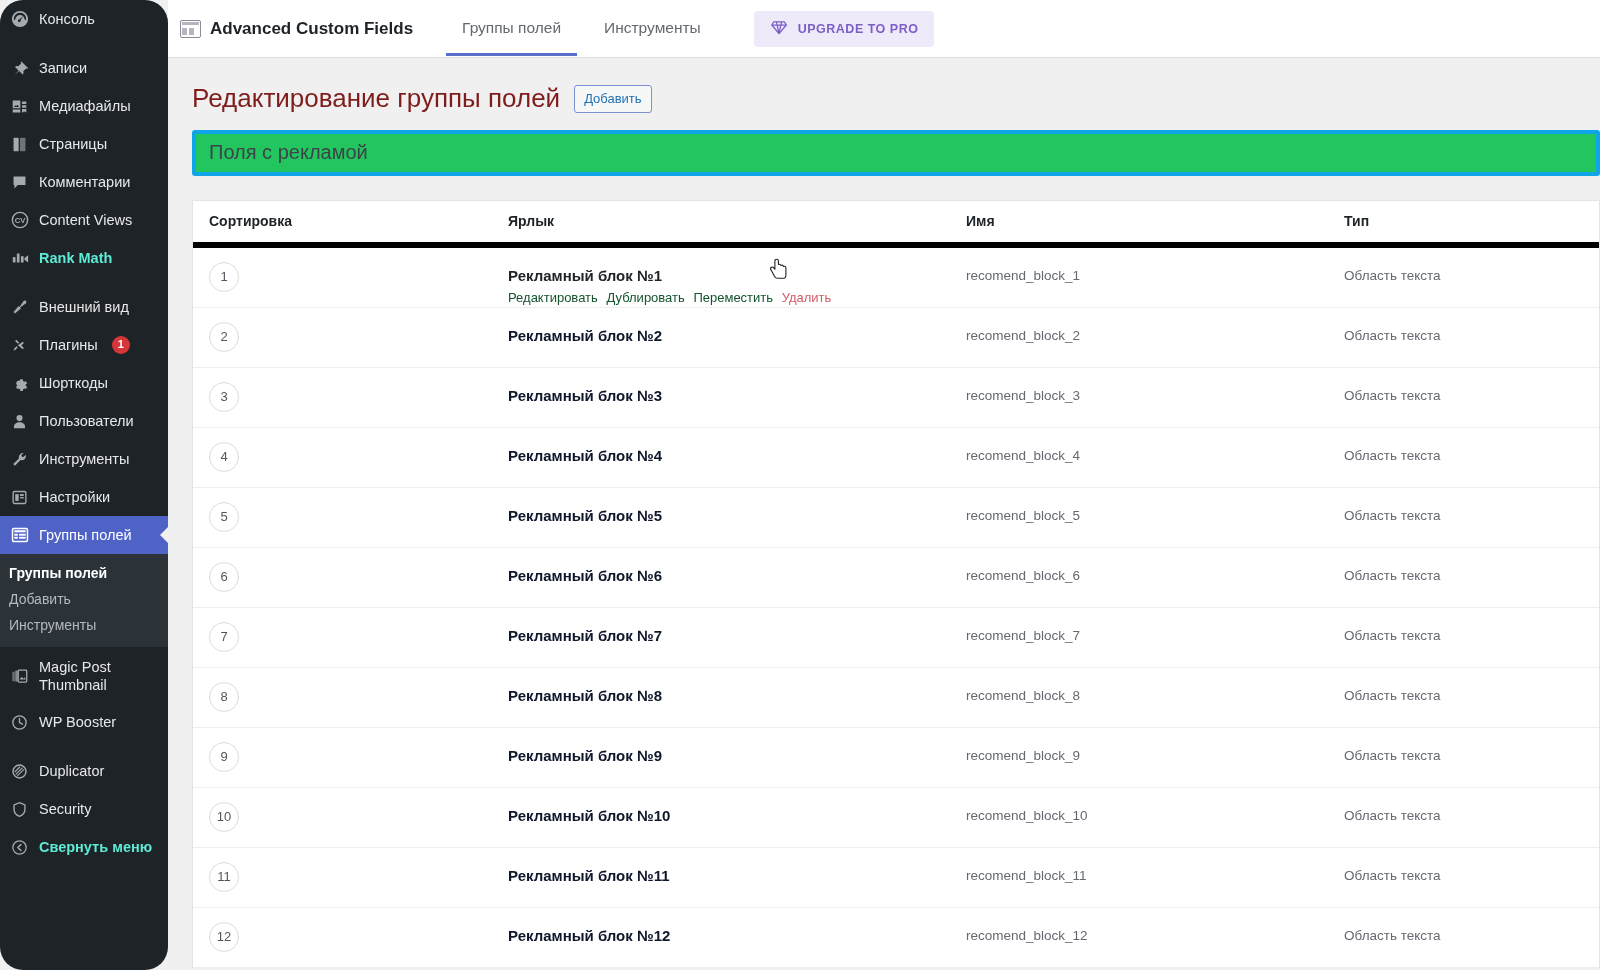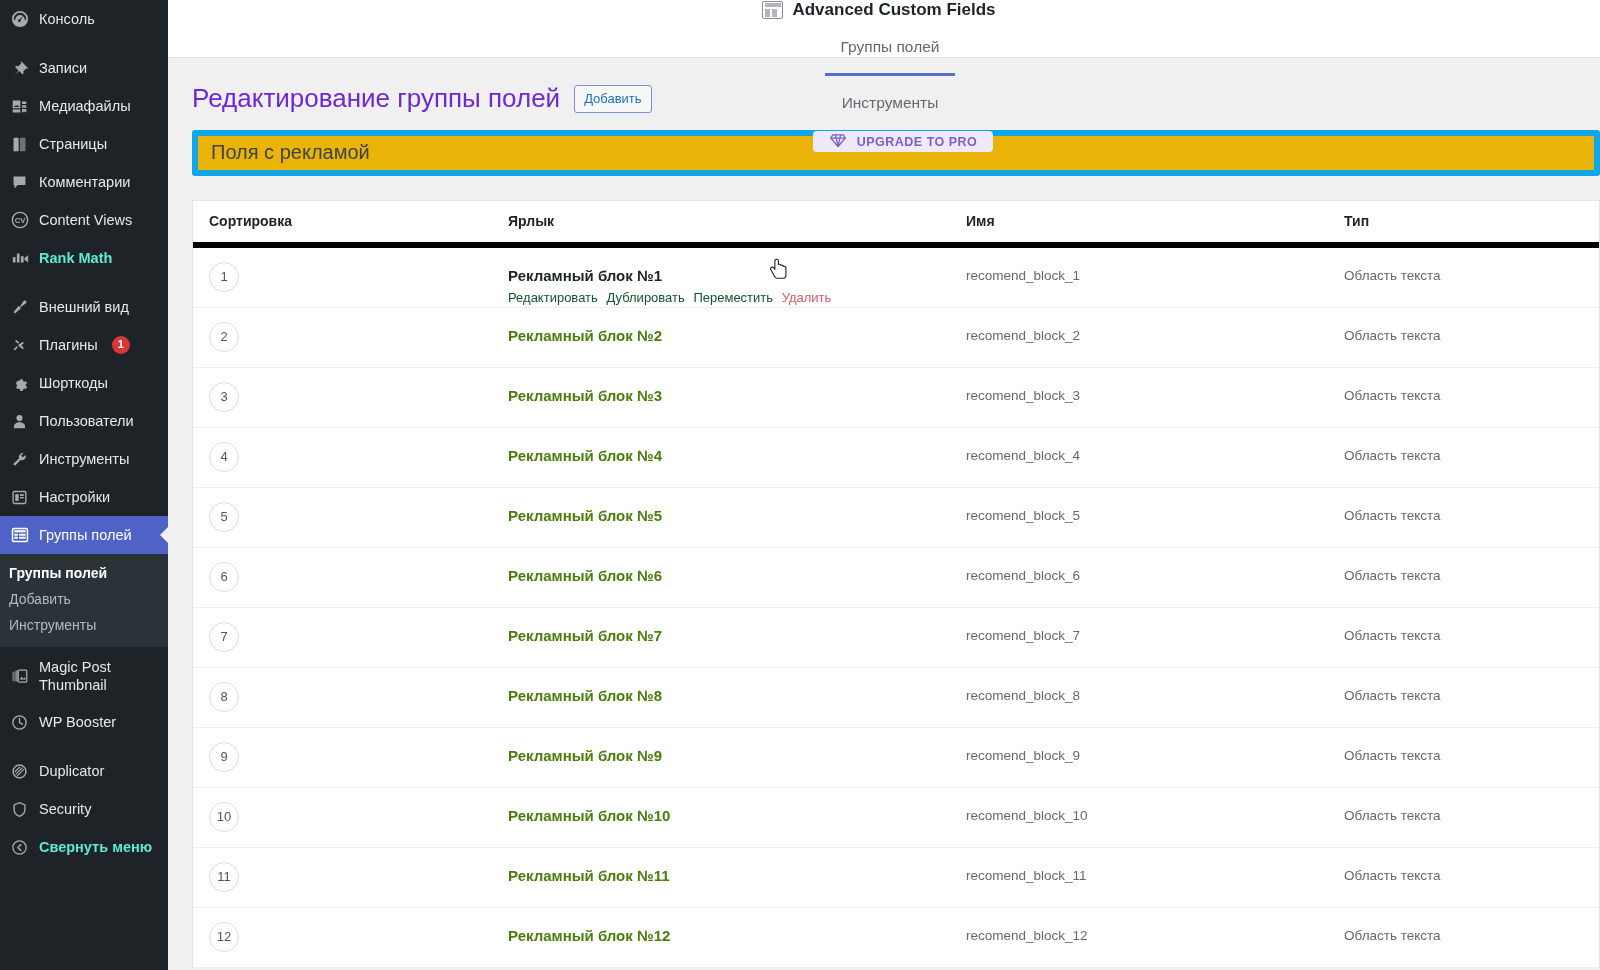--- a/index.html
+++ b/index.html
@@ -14,20 +14,21 @@
   
   #sidebar {
     width: 168px;
     min-width: 168px;
     height: 970px;
     background: #1d2327;
     color: #f0f0f1;
     font-size: 14.5px;
     position: relative;
     overflow: hidden;
+    border-radius: 23px;
   }
   .menu-item {
     display: flex;
     align-items: center;
     gap: 9px;
     padding: 9px 0 9px 9px;
     color: #e8e8ea;
     line-height: 1.25;
     position: relative;
     cursor: pointer;
@@ -88,22 +89,21 @@
   }
 
   
   #acf-header {
     height: 58px;
     background: #ffffff;
     border-bottom: 1px solid #e0e0e4;
     display: flex;
     align-items: center;
     padding-left: 12px;
-    gap: 0;
-    flex-direction: column;
+    gap: 11px;
   }
   #acf-brand {
     display: flex; align-items: center; gap: 9px;
     font-size: 17px; font-weight: 700; color: #1d2327;
     padding-right: 22px;
   }
   .acf-logo {
     width: 21px; height: 18px;
     border: 1.6px solid #8b8b96;
     border-radius: 2px;
@@ -153,44 +153,44 @@
   
   #page-head {
     display: flex;
     align-items: center;
     gap: 14px;
     padding: 24px 0 14px 24px;
   }
   #page-title {
     font-size: 26px;
     font-weight: 400;
-    color: #6d28d9;
+    color: #7f1d1d;
     line-height: 1.3;
   }
   #add-new-btn {
     font-size: 13px;
     color: #2271b1;
     background: #f6f7f7;
     border: 1px solid #7b8fd4;
     border-radius: 3px;
     padding: 4px 9px;
     cursor: pointer;
     font-family: "Liberation Sans", sans-serif;
     line-height: 1.4;
   }
 
   
   #title-input {
     display: block;
     width: calc(100% - 24px);
     margin-left: 24px;
     height: 46px;
-    border: 6px solid #0ea5e9;
+    border: 4px solid #0ea5e9;
     border-radius: 3px;
-    background: #eab308;
+    background: #22c55e;
     font-size: 20px;
     color: #3c434a;
     padding: 0 13px;
     font-family: "Liberation Sans", sans-serif;
     outline: none;
   }
 
   
   #fields-box {
     margin: 24px 0 0 24px;
@@ -229,21 +229,21 @@
     width: 30px; height: 30px;
     border: 1px solid #dcdcde;
     border-radius: 50%;
     display: flex; align-items: center; justify-content: center;
     font-size: 13px;
     color: #50575e;
     background: #fff;
     cursor: grab;
   }
   .fld-title {
-    color: #4d7c0f;
+    color: #0f172a;
     font-size: 15px;
     font-weight: 600;
     cursor: pointer;
     display: inline-block;
   }
   .fld-title.first { color: #1d2327; }
   .row-actions {
     margin-top: 6px;
     font-size: 13px;
     color: #5a6ec9;

